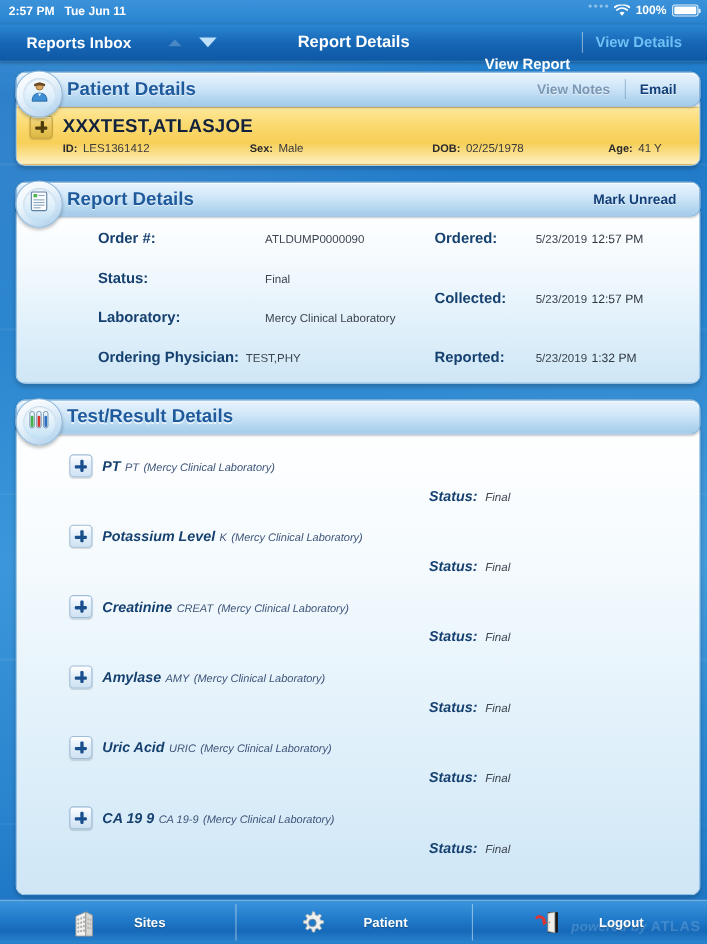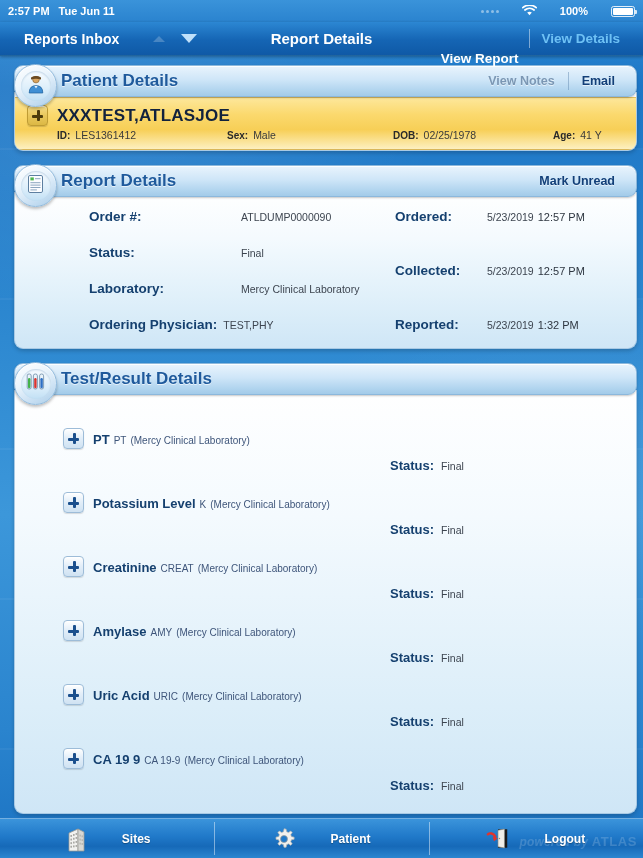--- a/index.html
+++ b/index.html
@@ -44,21 +44,21 @@
     display: flex;
     align-items: center;
     padding: 0 8px;
     color: #ffffff;
     font-size: 11px;
     font-weight: bold;
     z-index: 5;
   }
   .sb-time { margin-right: 9px; }
   .sb-date { font-weight: bold; }
-  .sb-right { margin-left: auto; display: flex; align-items: center; gap: 23px; }
+  .sb-right { margin-left: auto; display: flex; align-items: flex-start; gap: 5px; }
   .sb-dots { display: flex; gap: 2px; align-items: flex-end; }
   .sb-dots i { display: block; width: 3px; height: 3px; border-radius: 50%; background: rgba(255,255,255,0.45); }
   .sb-battery {
     width: 24px; height: 11px;
     border: 1px solid rgba(255,255,255,0.85);
     border-radius: 2.5px;
     position: relative;
     padding: 1px;
   }
   .sb-battery::after {
@@ -169,21 +169,21 @@
     overflow: hidden;
   }
 
   
   .patient-row {
     background: linear-gradient(180deg, #fde79a 0%, #fbd96e 32%, #f7cf57 62%, #fdf0c0 100%);
     border-top: 1px solid #e0bf63;
     border-bottom: 1px solid #d9b75a;
     padding: 7px 12px 8px 12px;
   }
-  .patient-name-line { display: flex; align-items: center; gap: 9px; }
+  .patient-name-line { display: flex; gap: 9px; }
   .plus-gold {
     width: 21px; height: 21px; border-radius: 4px;
     background: linear-gradient(180deg, #f6dd86 0%, #e9c75c 50%, #dcb844 100%);
     border: 1px solid #bf9c34;
     box-shadow: inset 0 1px 0 rgba(255,255,255,0.7), 0 1px 1px rgba(0,0,0,0.15);
     position: relative; flex: none;
   }
   .plus-gold::before, .plus-gold::after {
     content: ""; position: absolute; background: #4e3c0c; border-radius: 1px;
   }
@@ -217,21 +217,21 @@
     font-size: 13.5px; font-weight: bold; color: #15406f;
     min-width: 152px;
   }
   .rg-label.w-auto { min-width: 0; margin-right: 6px; }
   .rg-value { font-size: 10.5px; color: #3d4550; }
   .rg-date { font-size: 10.5px; color: #3d4550; margin-right: 4px; }
   .rg-time { font-size: 11px; color: #2e3640; }
   .rg-label-r { font-size: 13.5px; font-weight: bold; color: #15406f; min-width: 92px; }
 
   
-  .test-list { padding: 23px 0 10px 0; }
+  .test-list { padding: 8px 0 10px 0; font-style: italic; }
   .test-item { padding: 10px 0 9px 0; }
   .test-title-line { display: flex; align-items: center; gap: 9px; padding-left: 48px; }
   .plus-blue {
     width: 21px; height: 21px; border-radius: 4px;
     background: linear-gradient(180deg, #ffffff 0%, #e4eff9 45%, #cfe2f2 100%);
     border: 1px solid #9dbcd8;
     box-shadow: inset 0 1px 0 rgba(255,255,255,0.95), 0 1px 1px rgba(0,0,0,0.13);
     position: relative; flex: none;
   }
   .plus-blue::before, .plus-blue::after {

